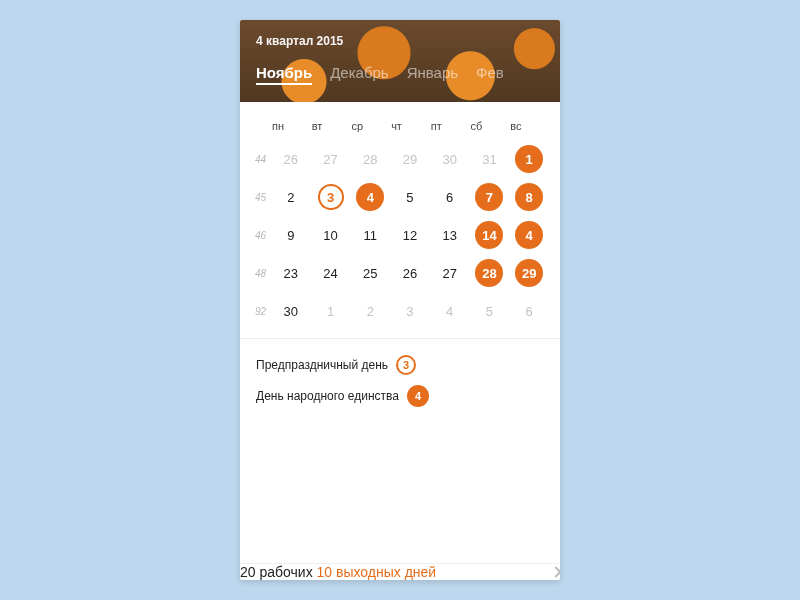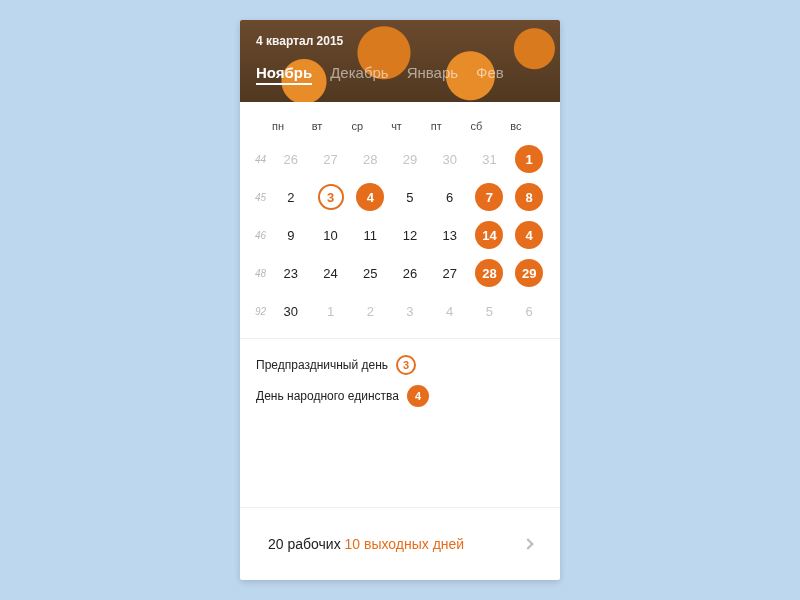--- a/index.html
+++ b/index.html
@@ -124,21 +124,21 @@
     align-items: center;
     gap: 8px;
     margin-bottom: 10px;
   }
   .mini { width:22px; height:22px; font-size:11px; }
   .mini.ring { width:20px; height:20px; }
 
   .summary {
     margin-top: auto;
     border-top: 1px solid #eee;
-    padding: 28px;
+    padding: 0;
     display: flex;
     align-items: center;
     justify-content: space-between;
     font-size: 14px;
     cursor: pointer;
   }
   .summary .txt { color:#222; }
   .summary .off { color:#e66d1b; }
   .chev {
     width: 8px; height: 8px;

